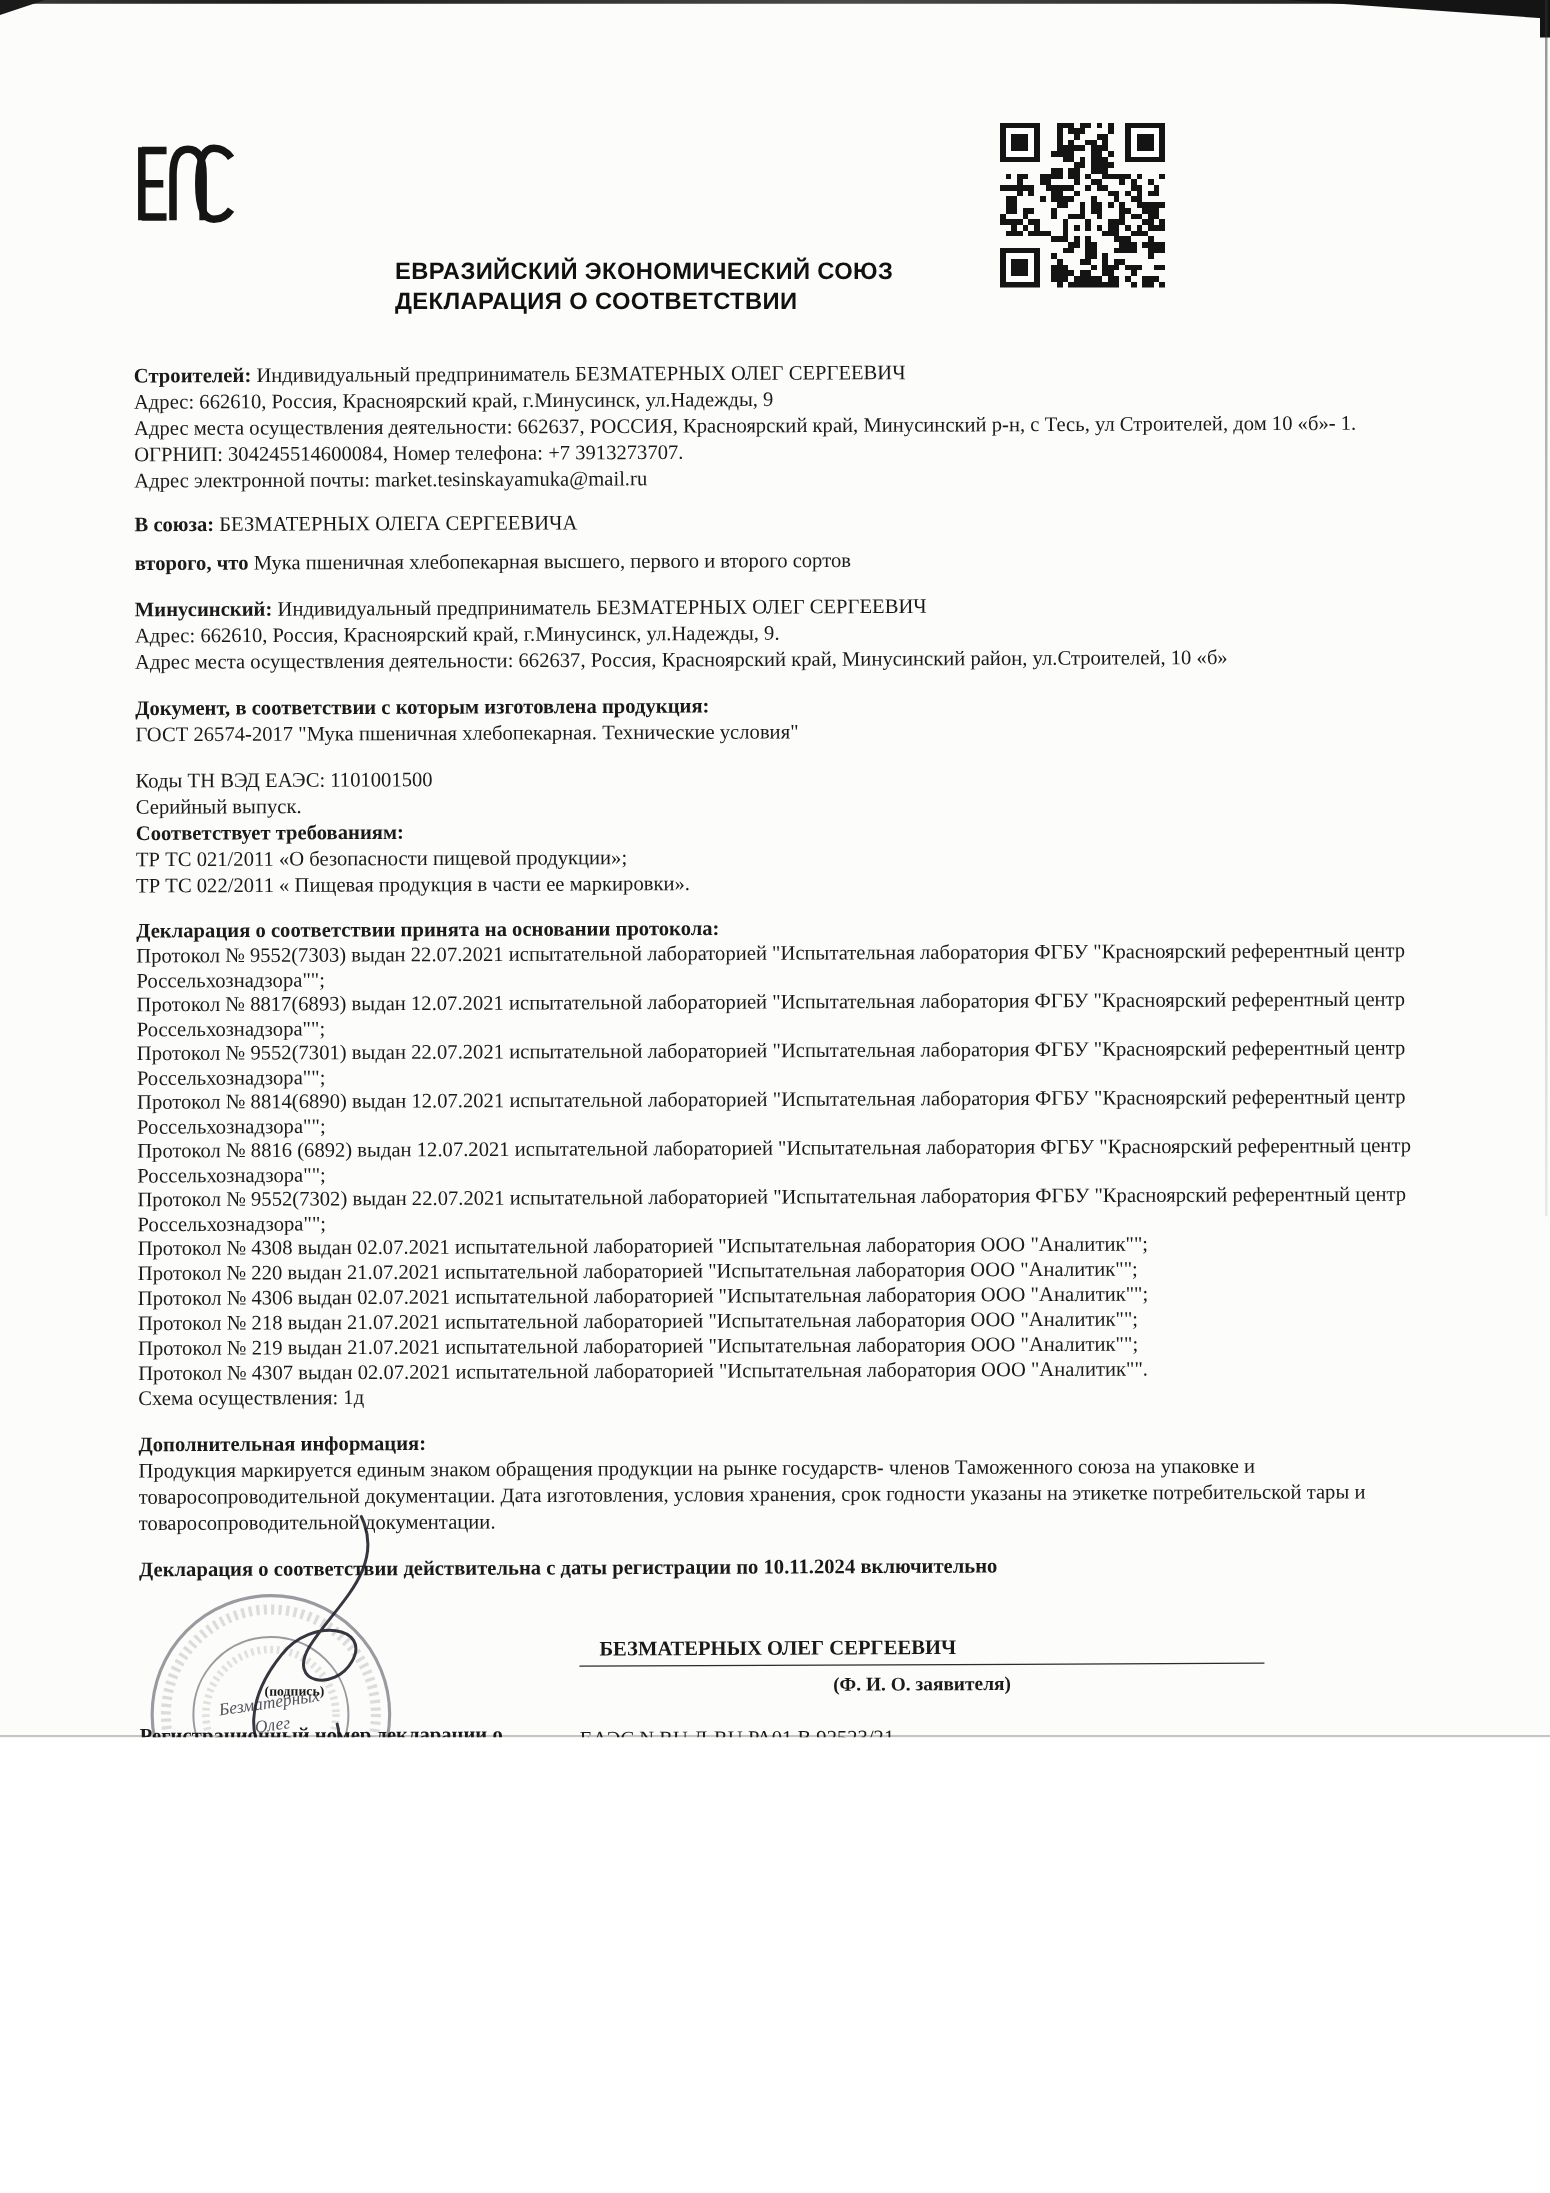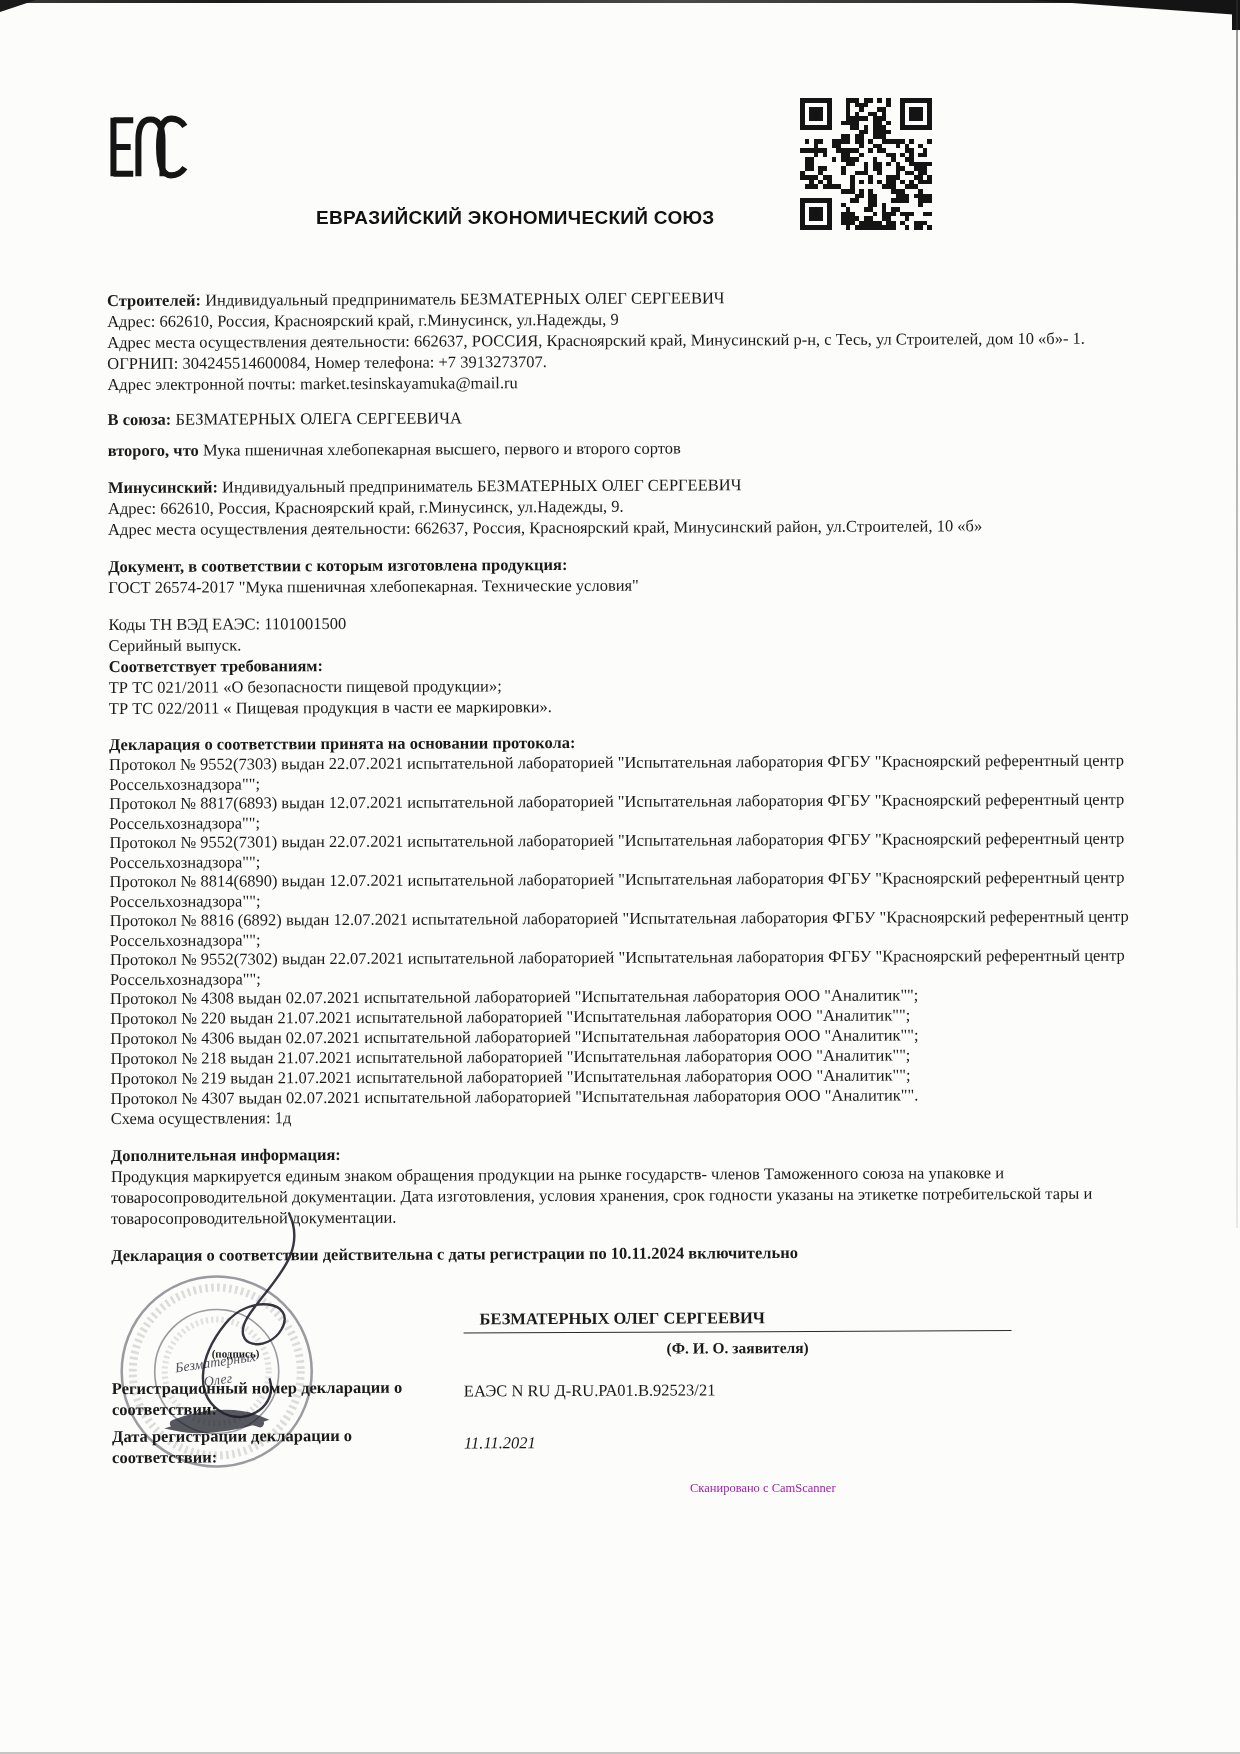--- a/index.html
+++ b/index.html
@@ -1,18 +1,18 @@
 <!DOCTYPE html>
 <html><head>
 <meta charset="utf-8">
 <style>
   * { margin:0; padding:0; box-sizing:border-box; }
   html,body { background:#ffffff; }
   .page {
-    position:relative; width:1240px; height:1754px;
+    position:relative; width:1240px; height:1390px;
     background:#fcfcfa; overflow:hidden;
     font-family:"Liberation Serif", serif; color:#1a1a1a;
   }
 
   
   .top-edge { position:absolute; top:0; left:0; width:100%; height:3px;
     background:linear-gradient(90deg,#3a3a3a,#1c1c1c 18%,#4a4a4a 55%,#111); }
   .corner-tl { position:absolute; top:0; left:0; width:0; height:0;
     border-top:12px solid #1a1a1a; border-right:36px solid transparent; }
   .corner-tr { position:absolute; top:0; right:0; width:0; height:0;
@@ -382,20 +382,21 @@
         <rect x="110" y="0" width="35" height="35"></rect>
         <rect x="115" y="5" width="25" height="25" fill="#fff"></rect>
         <rect x="120" y="10" width="15" height="15"></rect>
         <rect x="0" y="110" width="35" height="35"></rect>
         <rect x="5" y="115" width="25" height="25" fill="#fff"></rect>
         <rect x="10" y="120" width="15" height="15"></rect>
       </svg></div>
 
   <div class="title">
     <div>ЕВРАЗИЙСКИЙ ЭКОНОМИЧЕСКИЙ СОЮЗ</div>
+    <div>ДЕКЛАРАЦИЯ О СООТВЕТСТВИИ</div>
   </div>
 
   <div class="content">
 
     <div class="line"><b>Строителей:</b><span> Индивидуальный предприниматель БЕЗМАТЕРНЫХ ОЛЕГ СЕРГЕЕВИЧ</span></div>
     <div class="line">Адрес: 662610, Россия, Красноярский край, г.Минусинск, ул.Надежды, 9</div>
     <div class="line">Адрес места осуществления деятельности: 662637, РОССИЯ, Красноярский край, Минусинский р-н, с Тесь, ул Строителей, дом 10 «б»- 1.</div>
     <div class="line">ОГРНИП: 304245514600084, Номер телефона: +7 3913273707.</div>
     <div class="line">Адрес электронной почты: market.tesinskayamuka@mail.ru</div>
 

